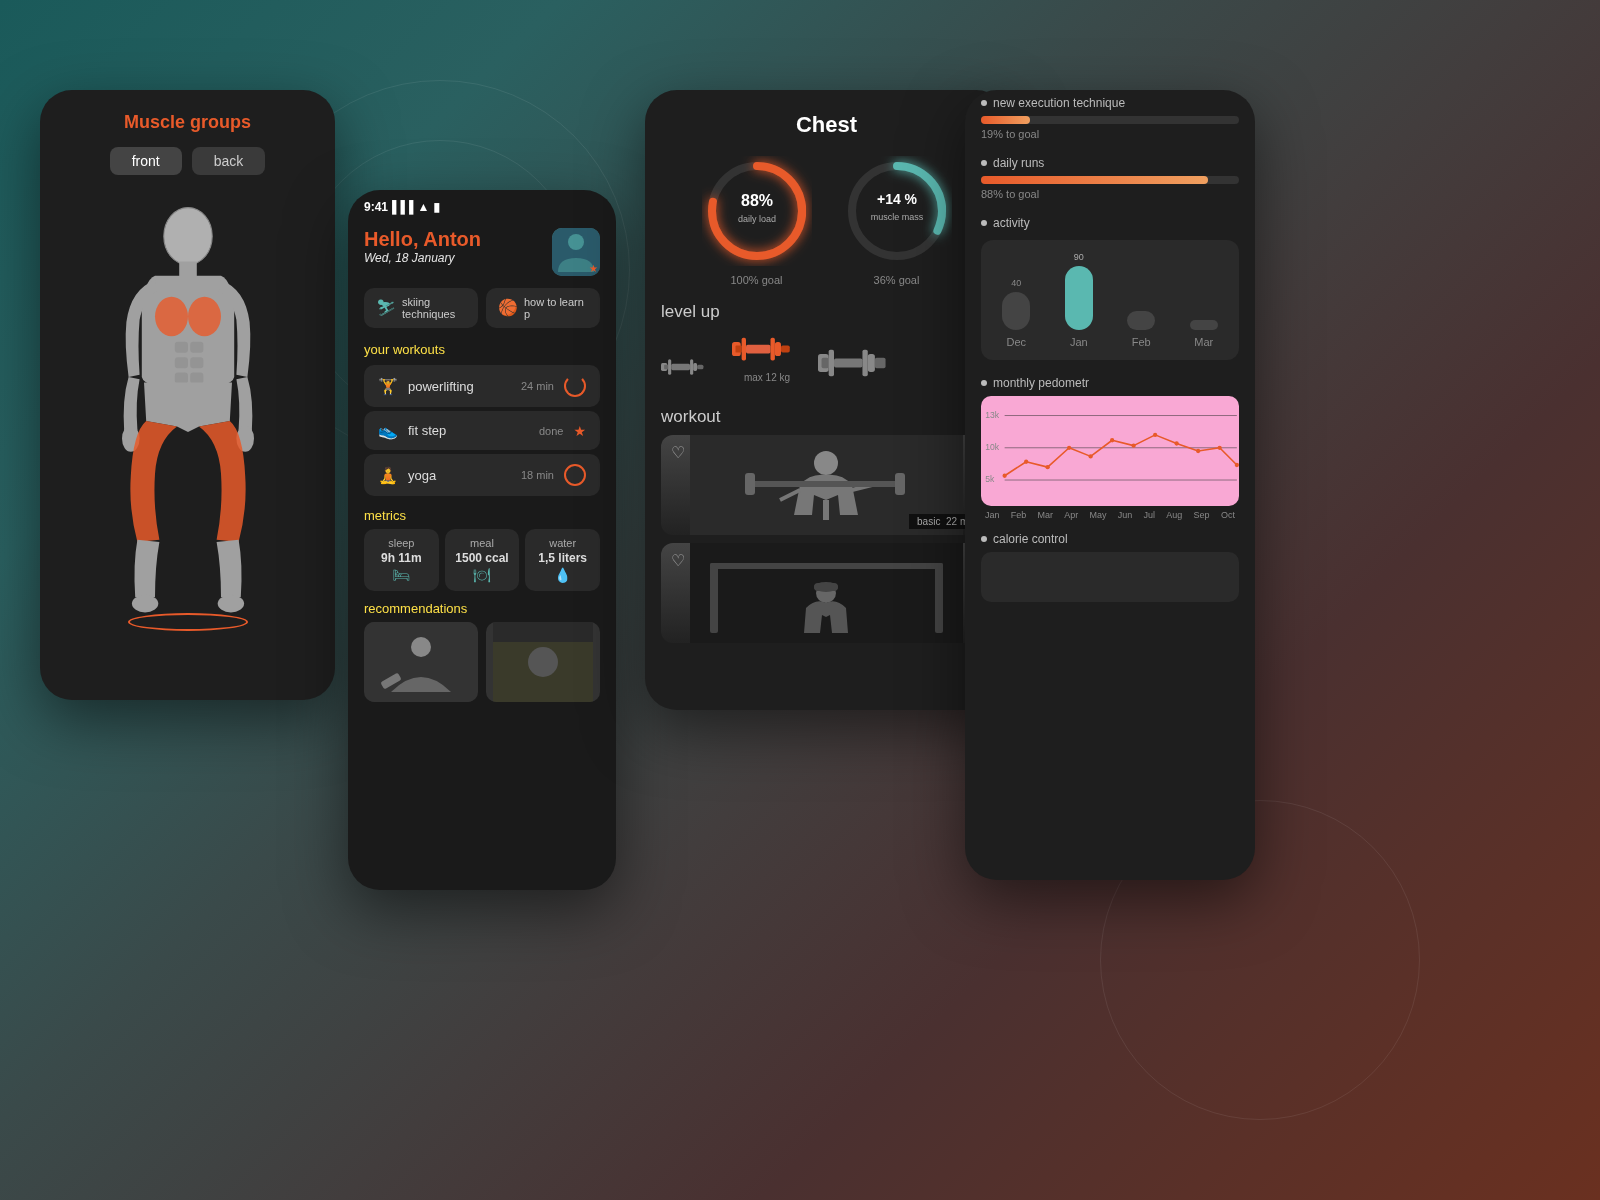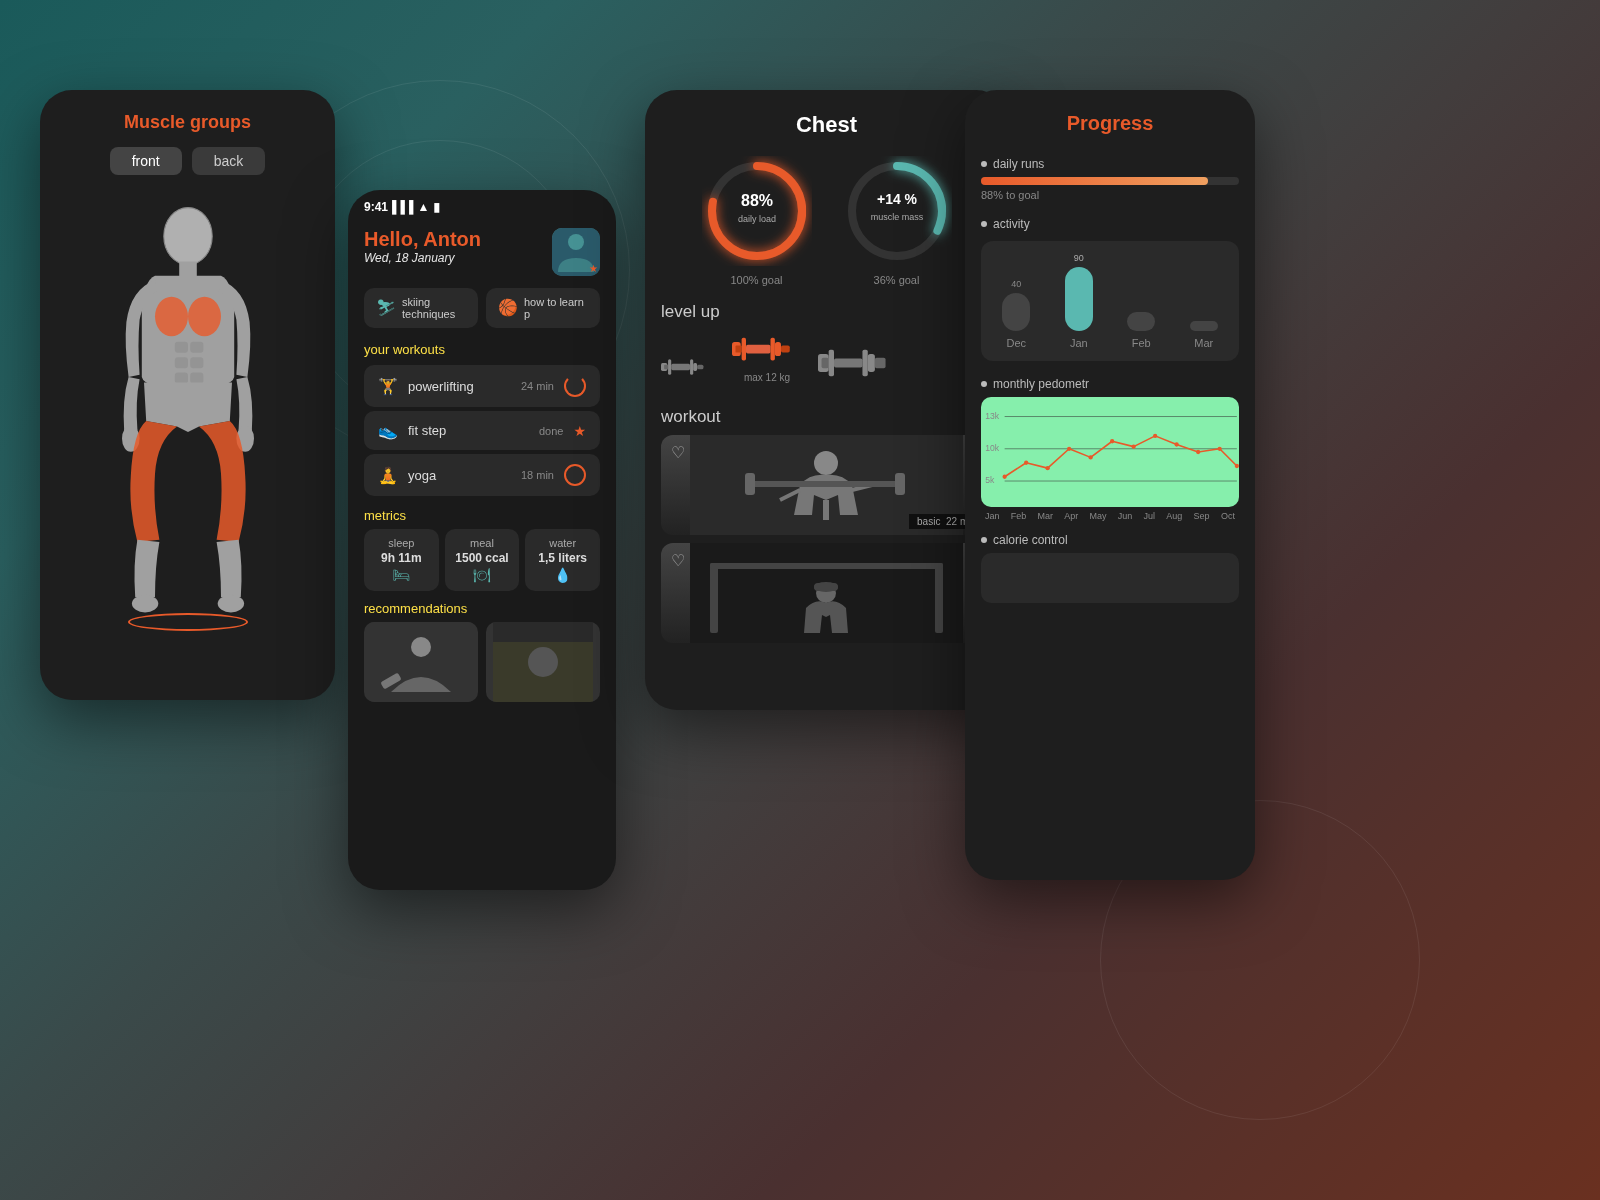--- a/index.html
+++ b/index.html
@@ -500,21 +500,21 @@
       color: #888;
       font-size: 11px;
       margin-top: 6px;
     }
 
     .chart-section {
       padding: 6px 16px;
     }
 
     .chart-area {
-      background: #86efac;
+      background: #f9a8d4;
       border-radius: 10px;
       padding: 10px;
       margin-top: 6px;
       height: 110px;
       position: relative;
     }
 
     .chart-x-labels {
       display: flex;
       justify-content: space-between;
@@ -819,22 +819,31 @@
           <ellipse cx="136" cy="44" rx="12" ry="5" fill="#444"></ellipse>
           <rect x="124" y="40" width="24" height="8" rx="4" fill="#444"></rect>
         </svg>
       </div>
       <div class="heart-icon-overlay">♡</div>
     </div>
   </div>
 </div>
 
 <div class="phone-card" id="card4">
-  <p class="progress-title">Progress</p>
-
+
+  <div class="progress-item">
+    <div class="progress-dot-label">
+      <div class="dot"></div>
+      <span>new execution technique</span>
+    </div>
+    <div class="progress-bar-bg">
+      <div class="progress-bar-fill" style="width:19%"></div>
+    </div>
+    <div class="progress-pct">19% to goal</div>
+  </div>
 
   <div class="progress-item">
     <div class="progress-dot-label">
       <div class="dot"></div>
       <span>daily runs</span>
     </div>
     <div class="progress-bar-bg">
       <div class="progress-bar-fill" style="width:88%"></div>
     </div>
     <div class="progress-pct">88% to goal</div>

